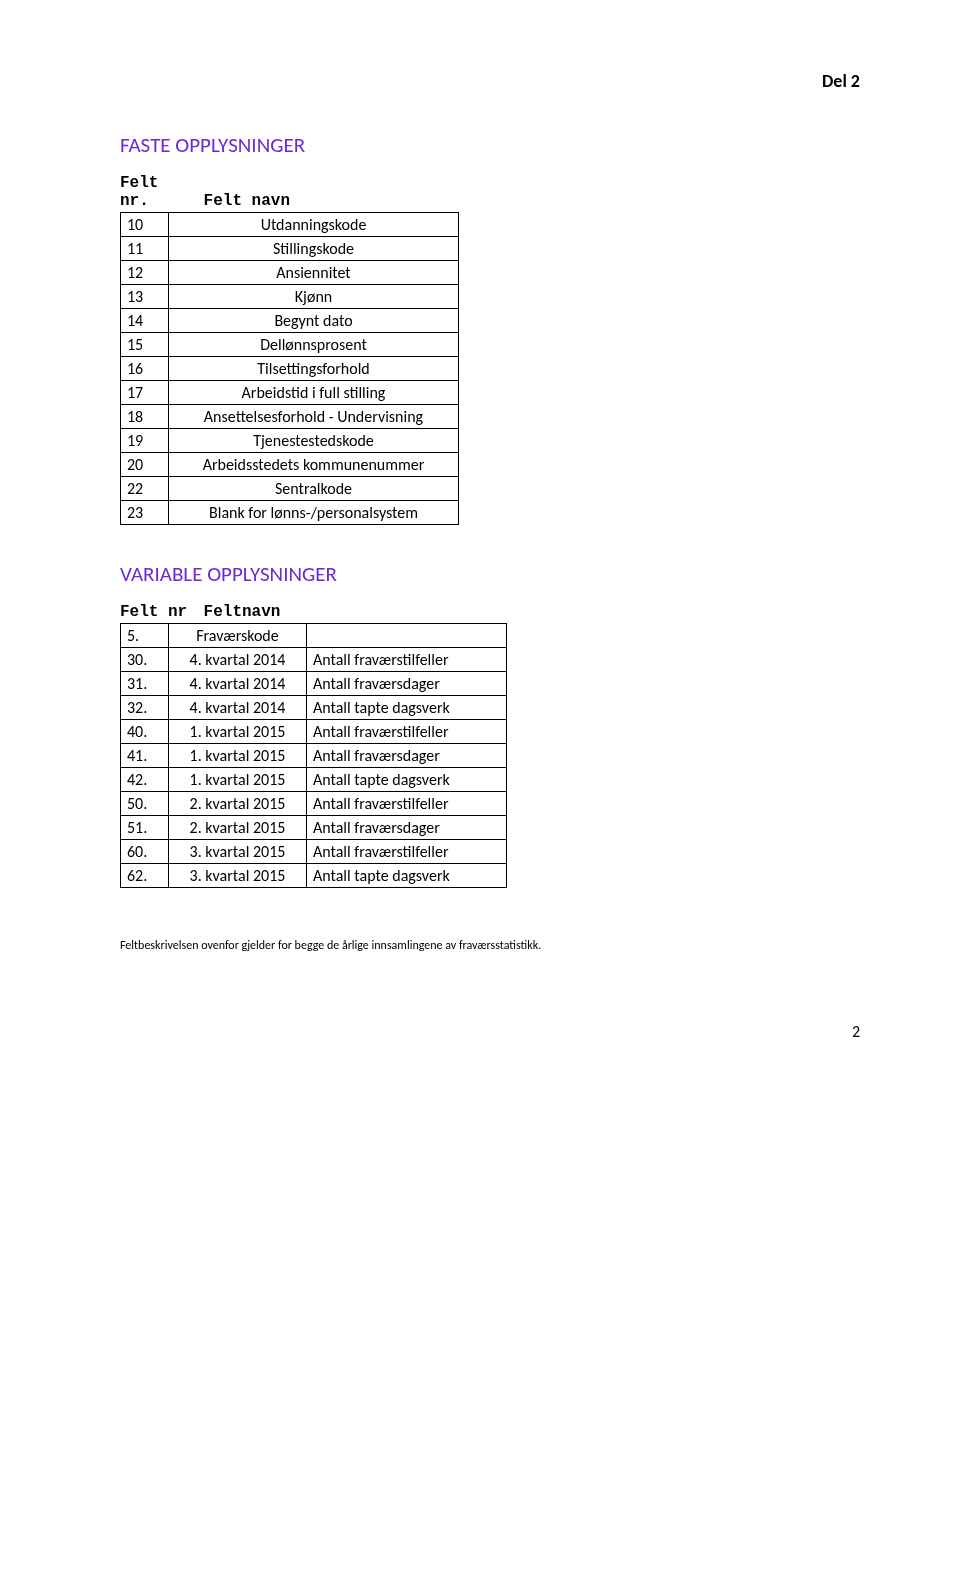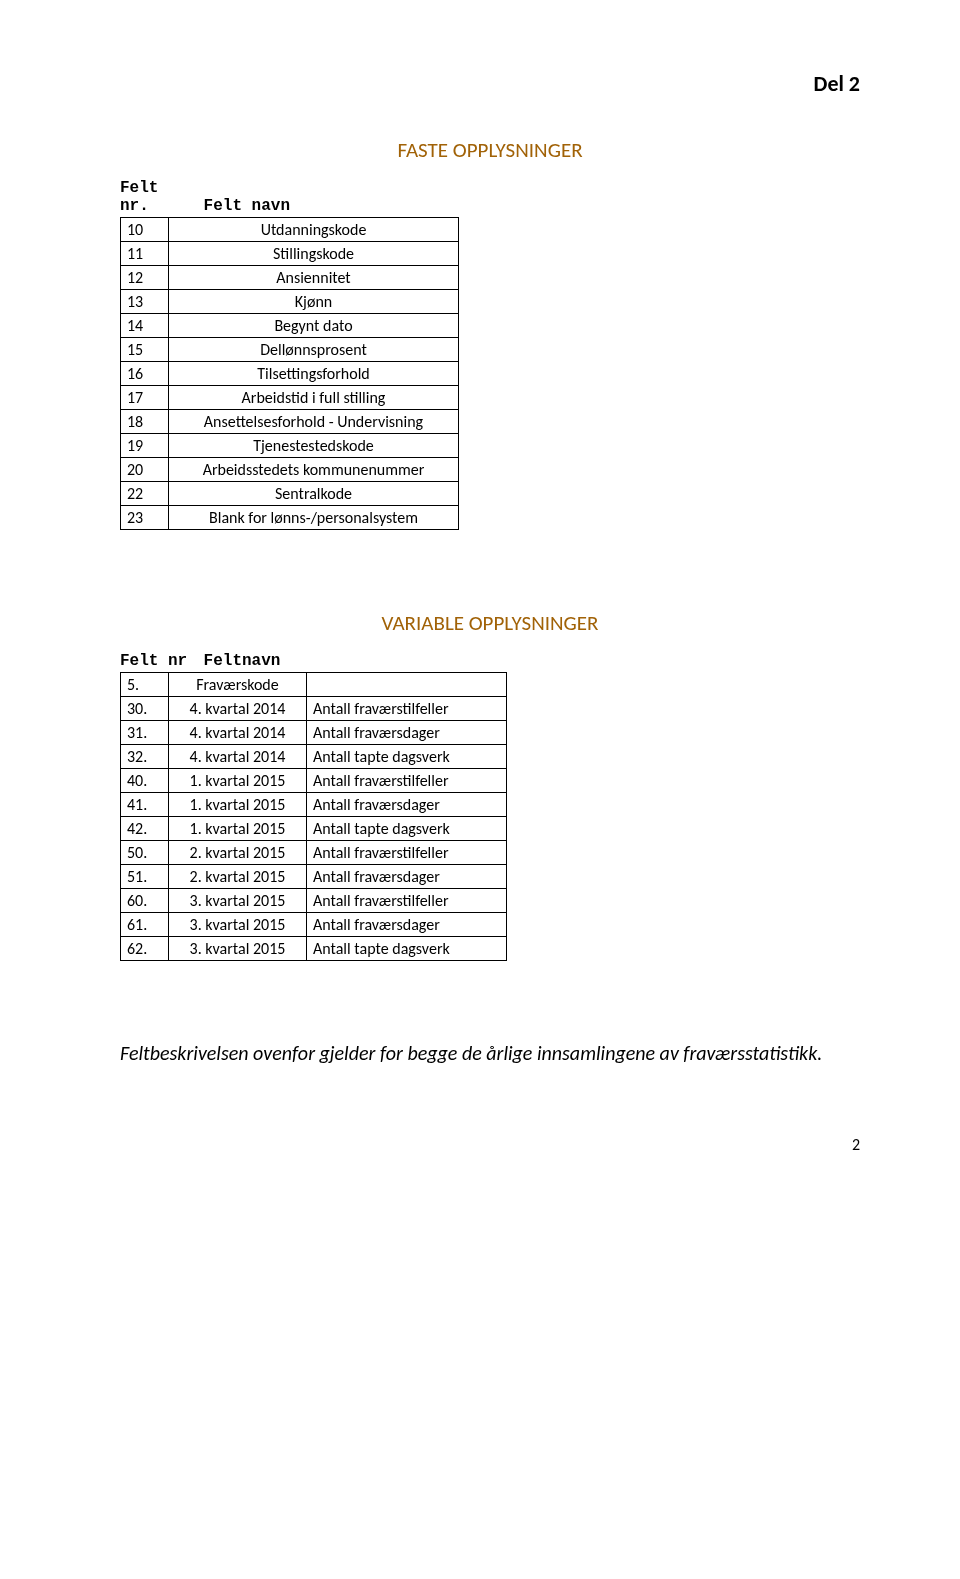--- a/index.html
+++ b/index.html
@@ -11,43 +11,43 @@
       font-family: Calibri, Arial, sans-serif;
       background: #ffffff;
       width: 960px;
       padding: 70px 100px 50px 120px;
       color: #000;
       font-size: 16px;
     }
     .header-right {
       text-align: right;
       font-weight: bold;
-      font-size: 22px;
+      font-size: 18px;
       margin-bottom: 40px;
     }
     .section-title {
-      color: #a16207;
+      color: #6d28d9;
       font-weight: normal;
       font-size: 21px;
-      text-align: center;
+      text-align: left;
       margin-bottom: 16px;
     }
     .table-header-line {
       font-weight: bold;
       font-size: 16px;
       margin-bottom: 2px;
       font-family: Liberation Mono, monospace;
     }
     .th-col1 {
       display: inline-block;
       width: 74px;
     }
     table {
       border-collapse: collapse;
-      margin-bottom: 80px;
+      margin-bottom: 36px;
     }
     td {
       border: 1px solid #000;
       padding: 2px 6px;
       vertical-align: top;
       font-size: 16px;
       text-align: left;
     }
     .table1 td:first-child {
       width: 48px;
@@ -61,22 +61,21 @@
     }
     .table2 td:nth-child(2) {
       width: 138px;
       text-align: center;
     }
     .table2 td:nth-child(3) {
       width: 200px;
     }
     .footer-text {
       margin-top: 50px;
-      font-size: 20px;
-      font-style: italic;
+      font-size: 12px;
     }
     .page-number {
       text-align: right;
       margin-top: 70px;
       font-size: 16px;
     }
   </style>
 </head>
 <body>
 
@@ -199,25 +198,20 @@
         <td>51.</td>
         <td>2. kvartal 2015</td>
         <td>Antall fraværsdager</td>
       </tr>
       <tr>
         <td>60.</td>
         <td>3. kvartal 2015</td>
         <td>Antall fraværstilfeller</td>
       </tr>
       <tr>
-        <td>61.</td>
-        <td>3. kvartal 2015</td>
-        <td>Antall fraværsdager</td>
-      </tr>
-      <tr>
         <td>62.</td>
         <td>3. kvartal 2015</td>
         <td>Antall tapte dagsverk</td>
       </tr>
     </tbody>
 </table>
 
 <div class="footer-text">Feltbeskrivelsen ovenfor gjelder for begge de årlige innsamlingene av fraværsstatistikk.</div>
 
 <div class="page-number">2</div>

